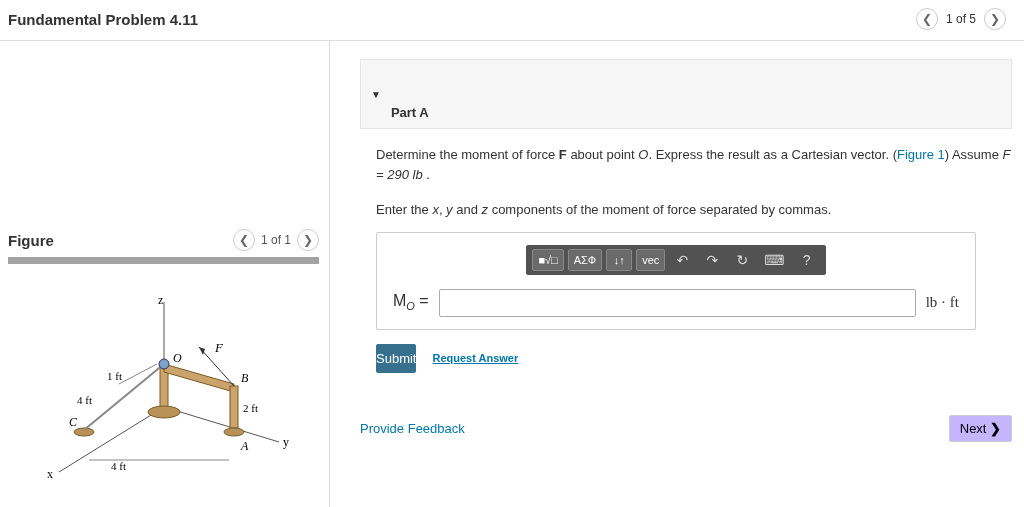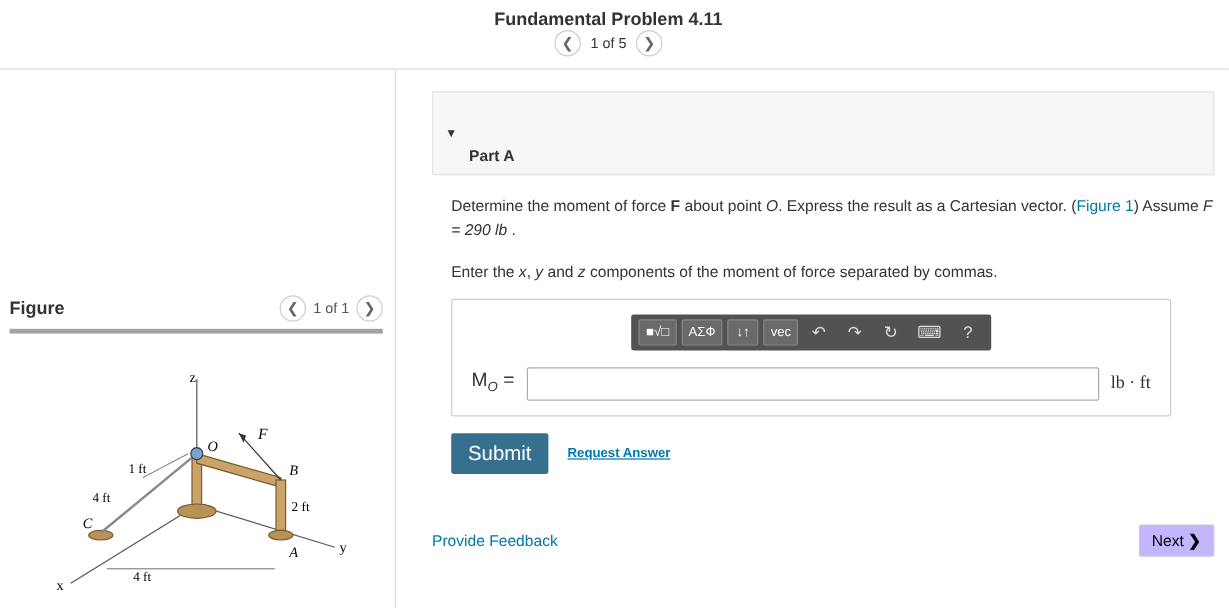--- a/index.html
+++ b/index.html
@@ -11,41 +11,40 @@
   width: 1024px;
   height: 507px;
   overflow: hidden;
 }
 .header {
   display: flex;
   justify-content: space-between;
   align-items: center;
   padding: 8px 18px 10px 8px;
   border-bottom: 1px solid #ddd;
-  flex-direction: column;
 }
 .header h1 { font-size: 15px; font-weight: bold; }
 .pager { display: flex; align-items: center; gap: 8px; font-size: 12px; }
 .circ-btn {
   width: 22px; height: 22px; border-radius: 50%;
   border: 1px solid #ccc; background: #fff;
   display: flex; align-items: center; justify-content: center;
   font-size: 12px; color: #666; cursor: pointer;
 }
 .main { display: flex; height: calc(100% - 40px); }
 .left {
   width: 330px;
   border-right: 1px solid #ddd;
   padding: 18px 10px 10px 8px;
   display: flex; flex-direction: column;
 }
 .left .spacer { flex: 0 0 170px; }
 .fig-head {
   display:flex; justify-content: space-between; align-items:center;
-  border-bottom: 4px solid #a3a3a3; padding-bottom:6px;
+  border-bottom: 7px solid #a3a3a3; padding-bottom:6px;
 }
 .fig-head h2 { font-size: 15px; font-weight: bold; }
 .fig-pager { display:flex; align-items:center; gap:6px; font-size:12px; color:#555;}
 .fig-img { margin-top: 28px; display:flex; justify-content:center; }
 .right { flex:1; padding: 18px 12px 0 30px; }
 .part-bar {
   background: #f6f6f6; border:1px solid #e5e5e5;
   padding: 8px 10px; display:flex; align-items:center; gap:10px;
 }
 .part-bar .tri { font-size:10px; }
@@ -72,21 +71,21 @@
 .input-row .var { font-family: Liberation Sans, sans-serif; font-size:16px; }
 .input-row .var sub { font-style: italic; font-size:11px; }
 .input-row input {
   flex:1; height:28px; border:1px solid #aaa; border-radius:2px; padding:0 6px;
   font-size:13px;
 }
 .input-row .unit { font-family:'Times New Roman', serif; font-size:15px; }
 .actions { margin: 14px 0 0 16px; display:flex; align-items:center; gap:16px;}
 .submit-btn {
   background:#37708f; color:#fff; border:none; border-radius:2px;
-  padding:7px 14px; font-size:17px; cursor:pointer;
+  padding:7px 0; font-size:13px; cursor:pointer;
 }
 .req-link { color:#0077aa; font-size:11px; font-weight:bold; text-decoration:underline; cursor:pointer;}
 .footer-row {
   margin: 42px 0 0 0; display:flex; justify-content:space-between; align-items:center;
 }
 .pf-link { color:#0077aa; font-size:13px; cursor:pointer;}
 .next-btn {
   background:#c4b5fd; border:1px solid #ccc; border-radius:2px;
   padding:5px 10px; font-size:13px; cursor:pointer;
 }

